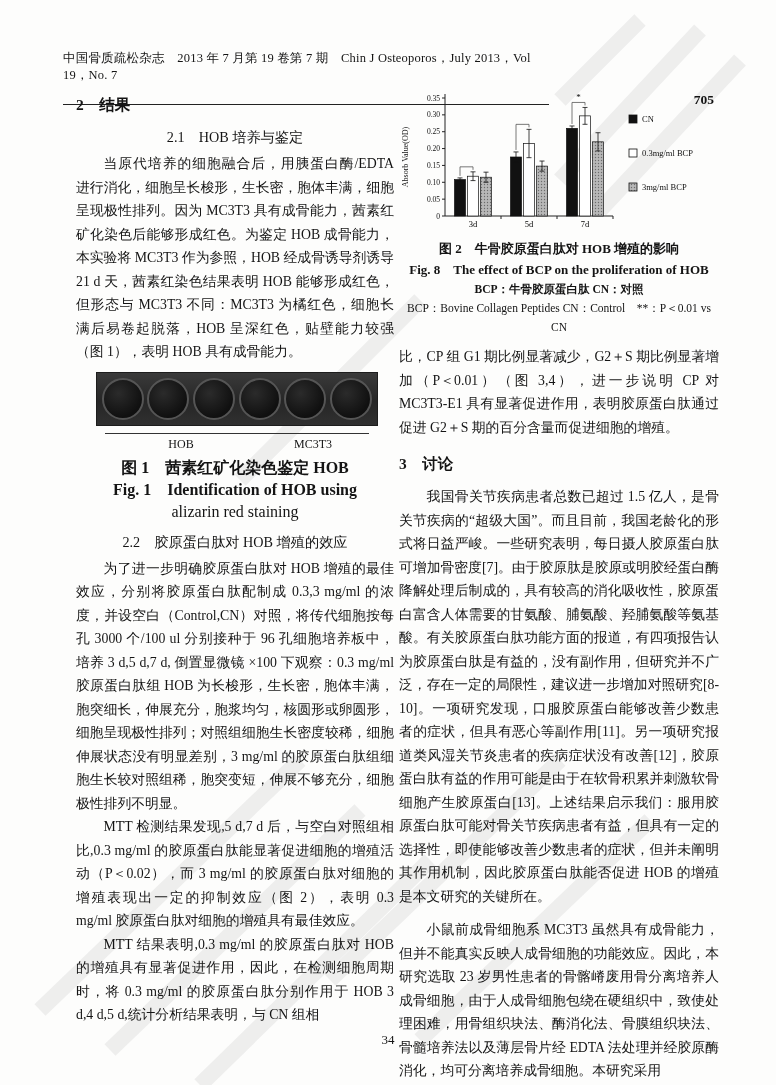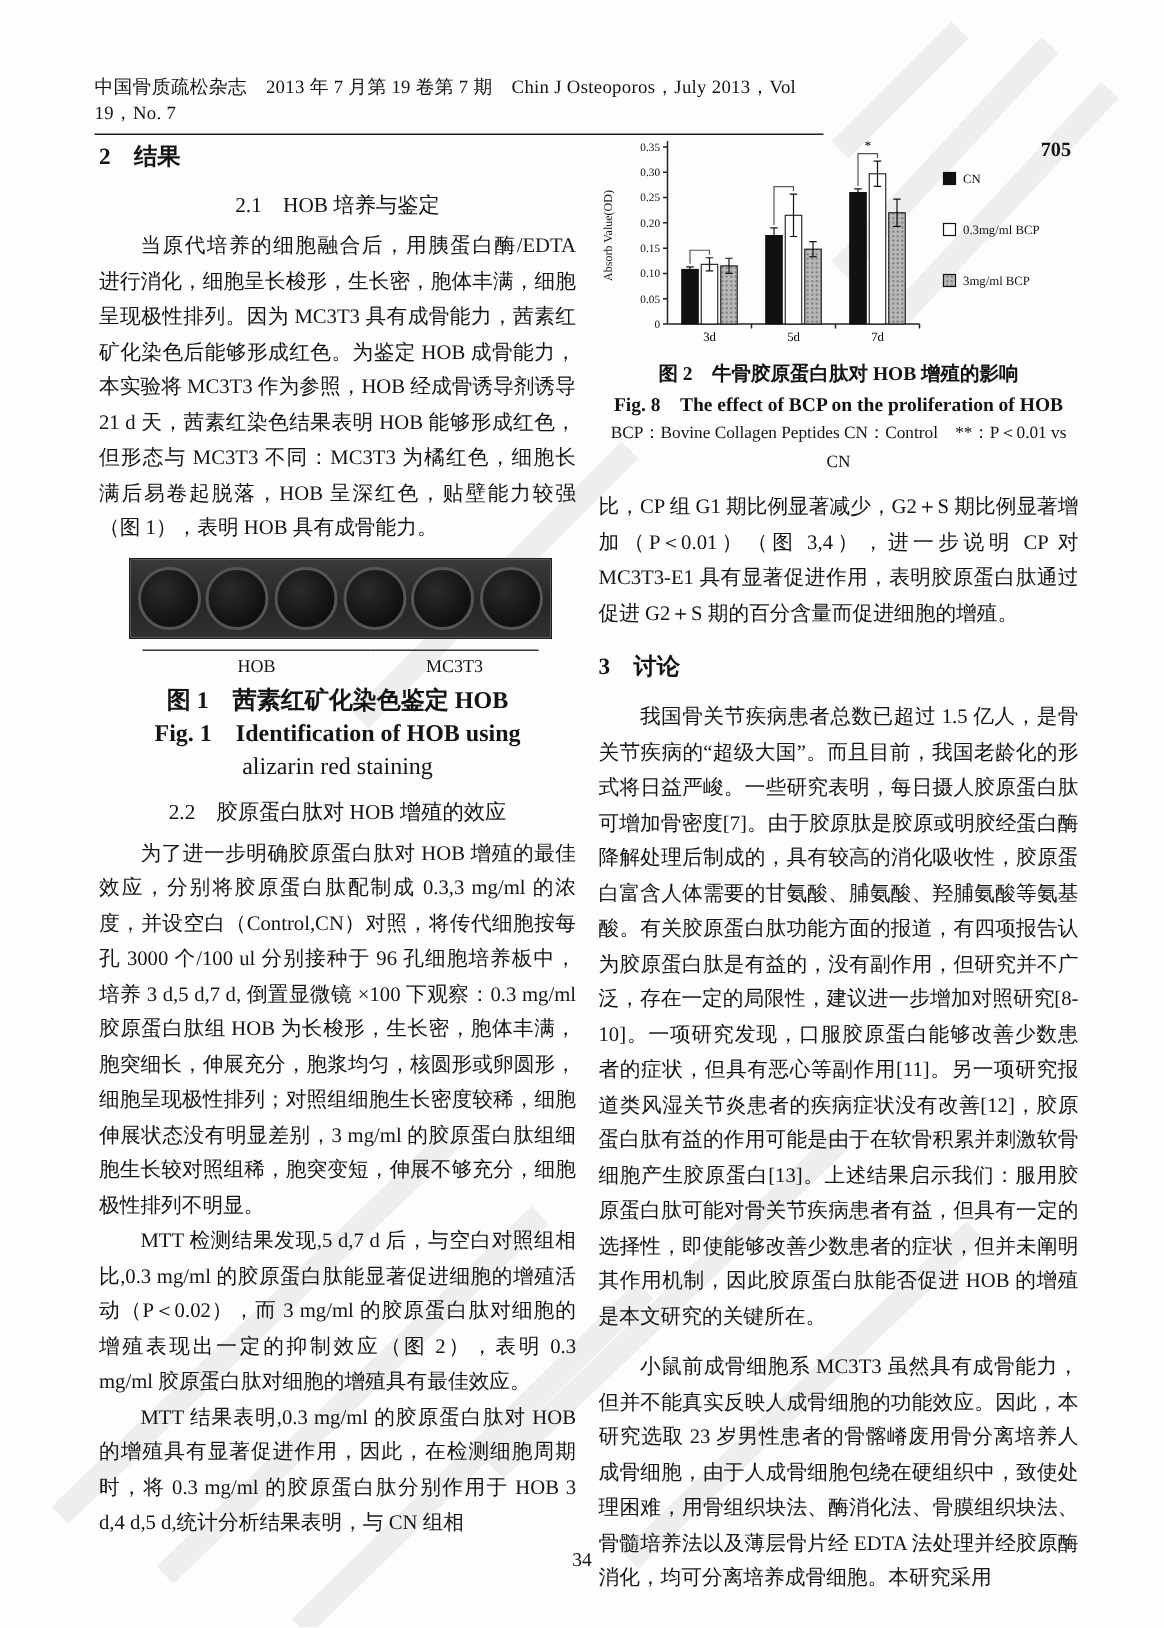--- a/index.html
+++ b/index.html
@@ -1,25 +1,25 @@
 <!DOCTYPE html>
 <html><head>
 <meta charset="utf-8">
 <style>
   html,body{margin:0;padding:0;}
   body{width:776px;height:1085px;background:#fbfbfa;overflow:hidden;
        font-family:"Liberation Serif","DejaVu Serif",serif;color:#141414;position:relative;}
   .page{position:absolute;inset:0;background:#fdfdfc;}
   .wm{position:absolute;inset:0;pointer-events:none;z-index:0;}
   .header{position:absolute;top:50px;left:63px;right:40px;z-index:2;font-size:12.5px;}
-  .header-left{display:inline-block;border-bottom:1.6px solid #222;padding-bottom:5px;width:486px;
+  .header-left{display:inline-block;border-bottom:1.6px solid #222;padding-bottom:20px;width:486px;
                letter-spacing:.2px;}
   .header-page{position:absolute;right:22px;top:2px;font-weight:bold;font-size:13.5px;margin-top:40px;}
   .col{position:absolute;width:318px;z-index:2;font-size:13.8px;line-height:23.5px;text-align:justify;}
-  .col-left{left:66px;top:90px;}
+  .col-left{left:76px;top:90px;}
   .col-right{left:399px;top:84px;width:320px;}
   h2.sec{font-size:15.5px;font-weight:bold;margin:4px 0 10px 0;line-height:22px;text-align:left;}
   h3.sub{font-size:14.2px;font-weight:normal;margin:8px 0 4px 0;line-height:22px;text-align:center;}
   p.body{margin:0;text-indent:2em;}
   p.body.noindent{text-indent:0;}
   
   .fig1{margin:8px 0 2px 0;}
   .plate{margin-left:20px;width:282px;height:54px;background:linear-gradient(180deg,#3a3a3a,#262626 55%,#303030);
          border:1px solid #1d1d1d;display:flex;align-items:center;justify-content:space-around;padding:0 3px;box-sizing:border-box;}
   .well{width:42px;height:42px;border-radius:50%;background:radial-gradient(circle at 38% 35%,#2b2b2b,#101010 70%);
@@ -172,20 +172,21 @@
           <text x="243" y="38" font-size="8.5" fill="#111">CN</text>
           <rect x="230" y="65" width="8" height="8" fill="#ffffff" stroke="#111" stroke-width="0.8"></rect>
           <text x="243" y="72" font-size="8.5" fill="#111">0.3mg/ml BCP</text>
           <rect x="230" y="99" width="8" height="8" fill="url(#dotp)" stroke="#111" stroke-width="0.8"></rect>
           <text x="243" y="106" font-size="8.5" fill="#111">3mg/ml BCP</text>
         </svg>
     </div>
     <div class="fig2cap">
       <div class="b">图 2　牛骨胶原蛋白肽对 HOB 增殖的影响</div>
       <div class="b">Fig. 8　The effect of BCP on the proliferation of HOB</div>
+      <div class="note b">BCP：牛骨胶原蛋白肽 CN：对照</div>
       <div class="note">BCP：Bovine Collagen Peptides CN：Control　**：P＜0.01 vs CN</div>
     </div>
 
     <p class="body noindent">比，CP 组 G1 期比例显著减少，G2＋S 期比例显著增加（P＜0.01）（图 3,4），进一步说明 CP 对 MC3T3-E1 具有显著促进作用，表明胶原蛋白肽通过促进 G2＋S 期的百分含量而促进细胞的增殖。</p>
     <h2 class="sec" style="margin-top:14px;">3　讨论</h2>
     <p class="body">我国骨关节疾病患者总数已超过 1.5 亿人，是骨关节疾病的“超级大国”。而且目前，我国老龄化的形式将日益严峻。一些研究表明，每日摄人胶原蛋白肽可增加骨密度[7]。由于胶原肽是胶原或明胶经蛋白酶降解处理后制成的，具有较高的消化吸收性，胶原蛋白富含人体需要的甘氨酸、脯氨酸、羟脯氨酸等氨基酸。有关胶原蛋白肽功能方面的报道，有四项报告认为胶原蛋白肽是有益的，没有副作用，但研究并不广泛，存在一定的局限性，建议进一步增加对照研究[8-10]。一项研究发现，口服胶原蛋白能够改善少数患者的症状，但具有恶心等副作用[11]。另一项研究报道类风湿关节炎患者的疾病症状没有改善[12]，胶原蛋白肽有益的作用可能是由于在软骨积累并刺激软骨细胞产生胶原蛋白[13]。上述结果启示我们：服用胶原蛋白肽可能对骨关节疾病患者有益，但具有一定的选择性，即使能够改善少数患者的症状，但并未阐明其作用机制，因此胶原蛋白肽能否促进 HOB 的增殖是本文研究的关键所在。</p>
     <p class="body" style="margin-top:10px;">小鼠前成骨细胞系 MC3T3 虽然具有成骨能力，但并不能真实反映人成骨细胞的功能效应。因此，本研究选取 23 岁男性患者的骨髂嵴废用骨分离培养人成骨细胞，由于人成骨细胞包绕在硬组织中，致使处理困难，用骨组织块法、酶消化法、骨膜组织块法、骨髓培养法以及薄层骨片经 EDTA 法处理并经胶原酶消化，均可分离培养成骨细胞。本研究采用</p>
   </div>
 
   <div class="footer">34</div>

